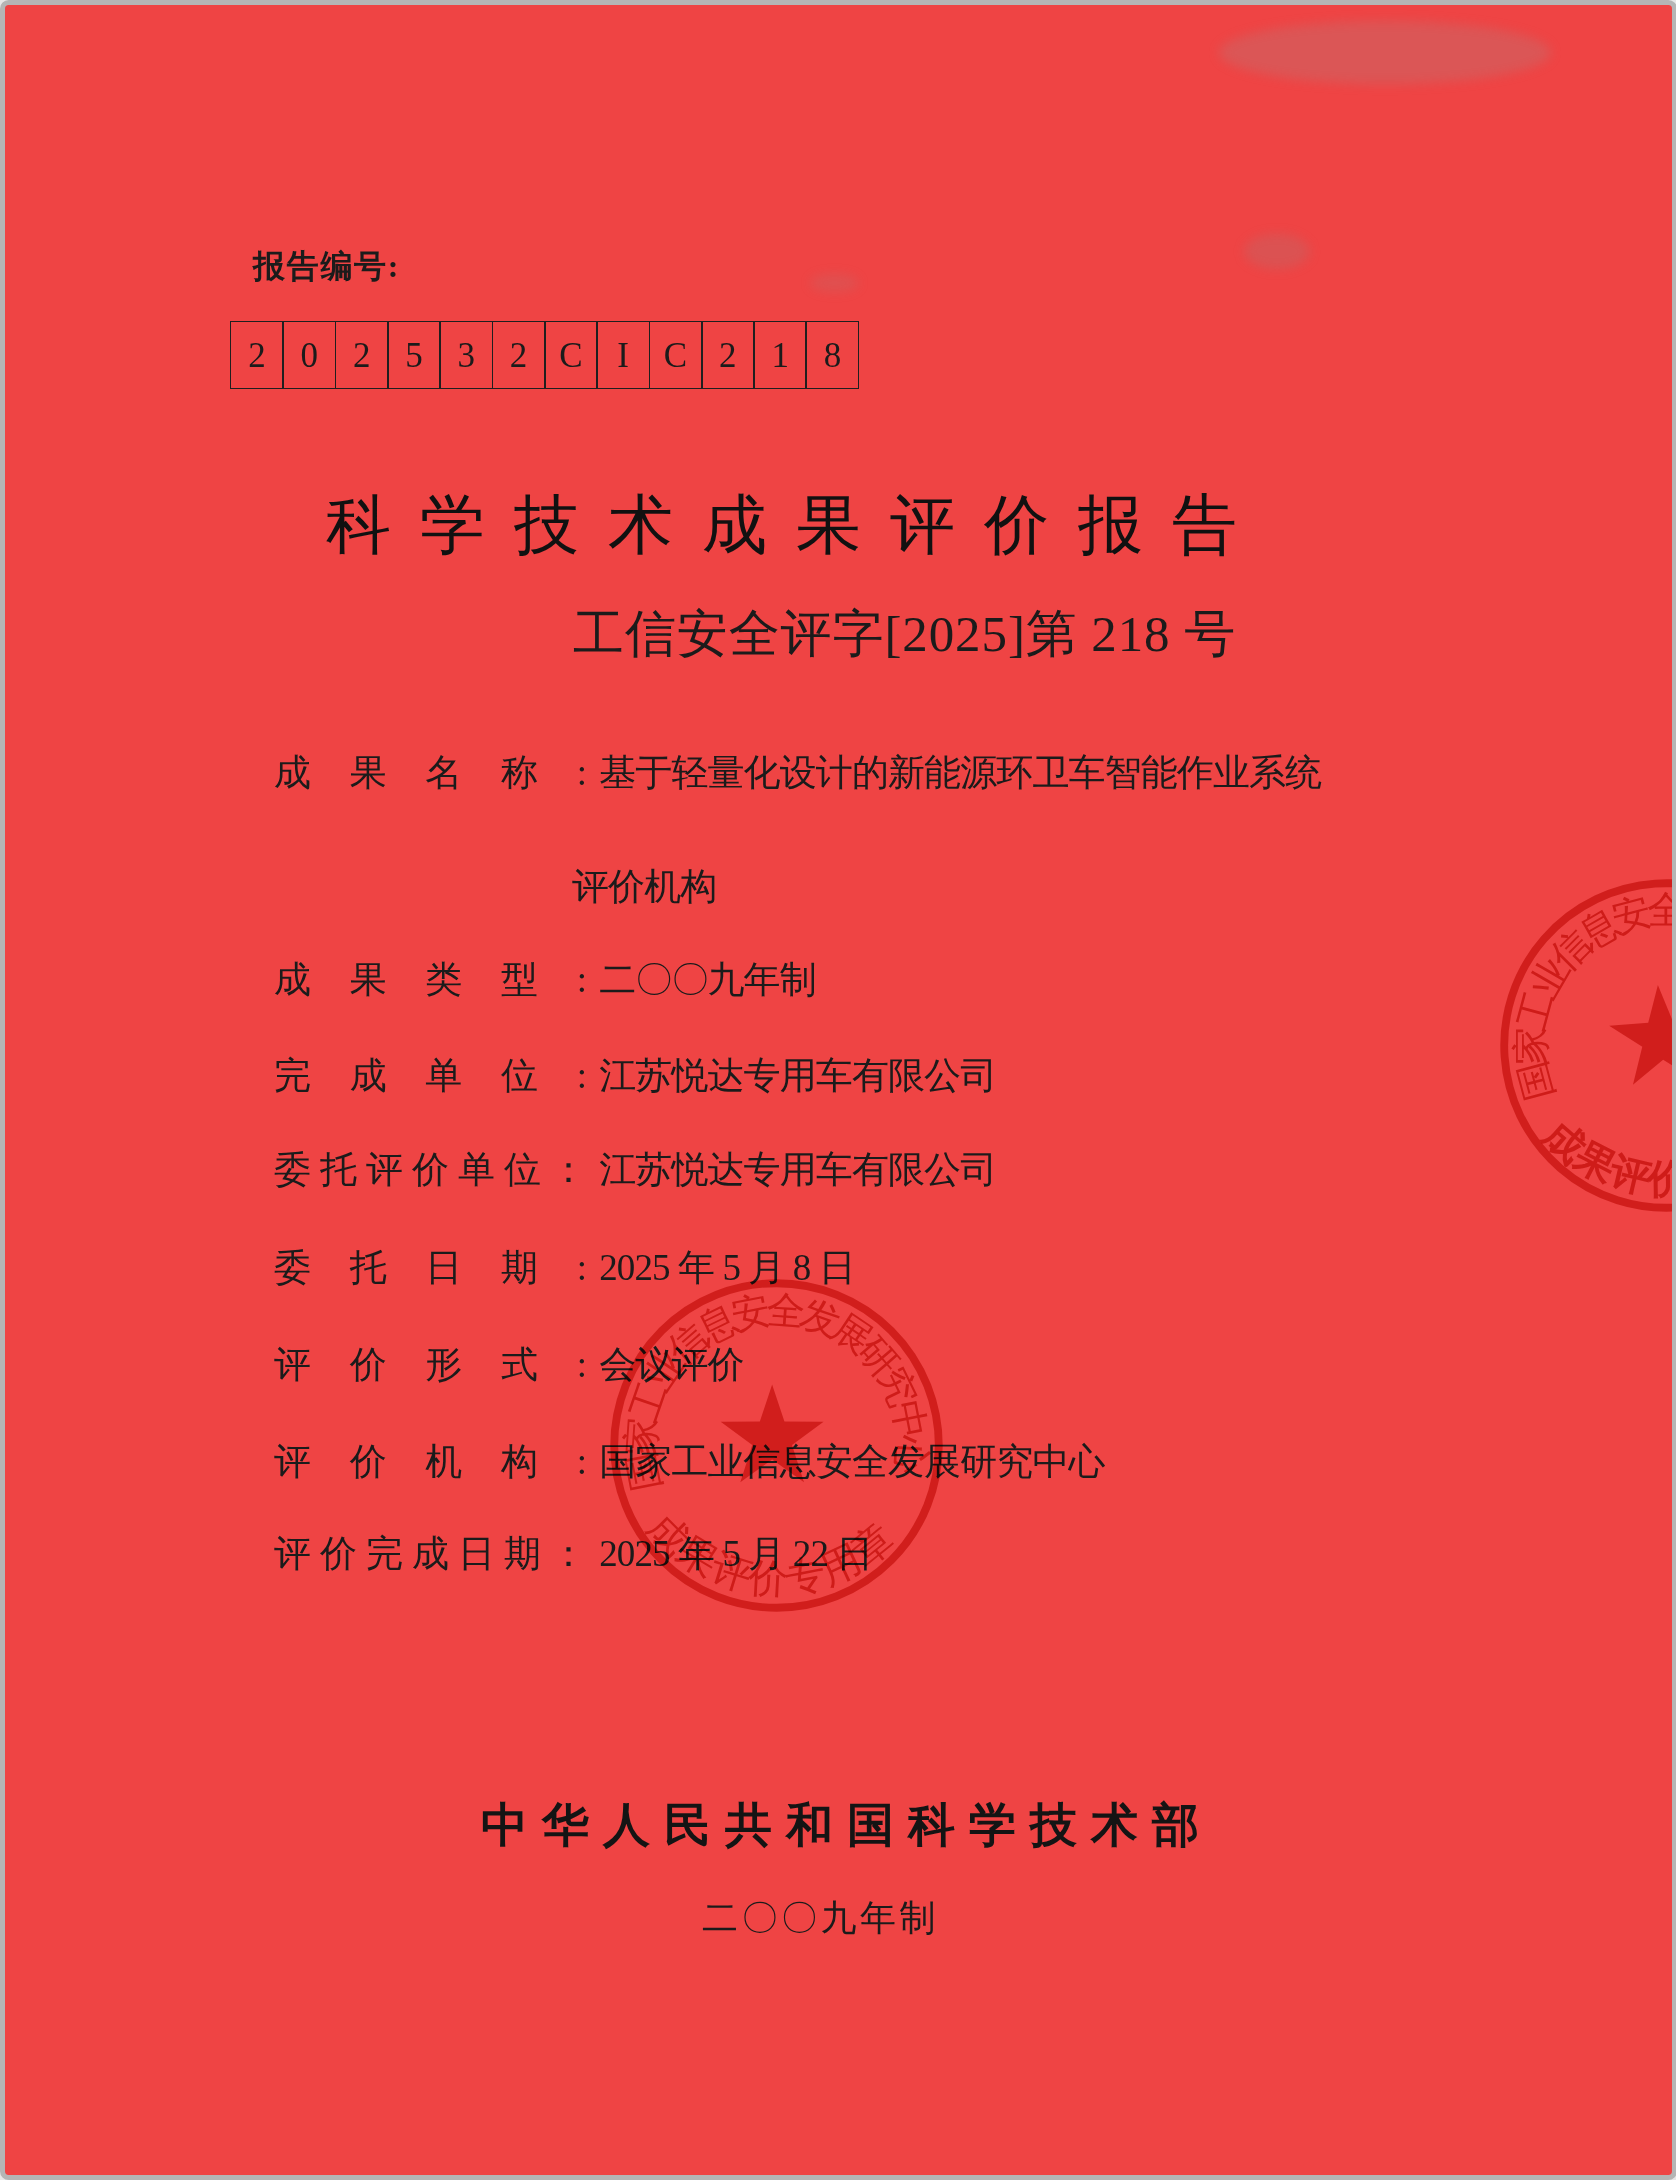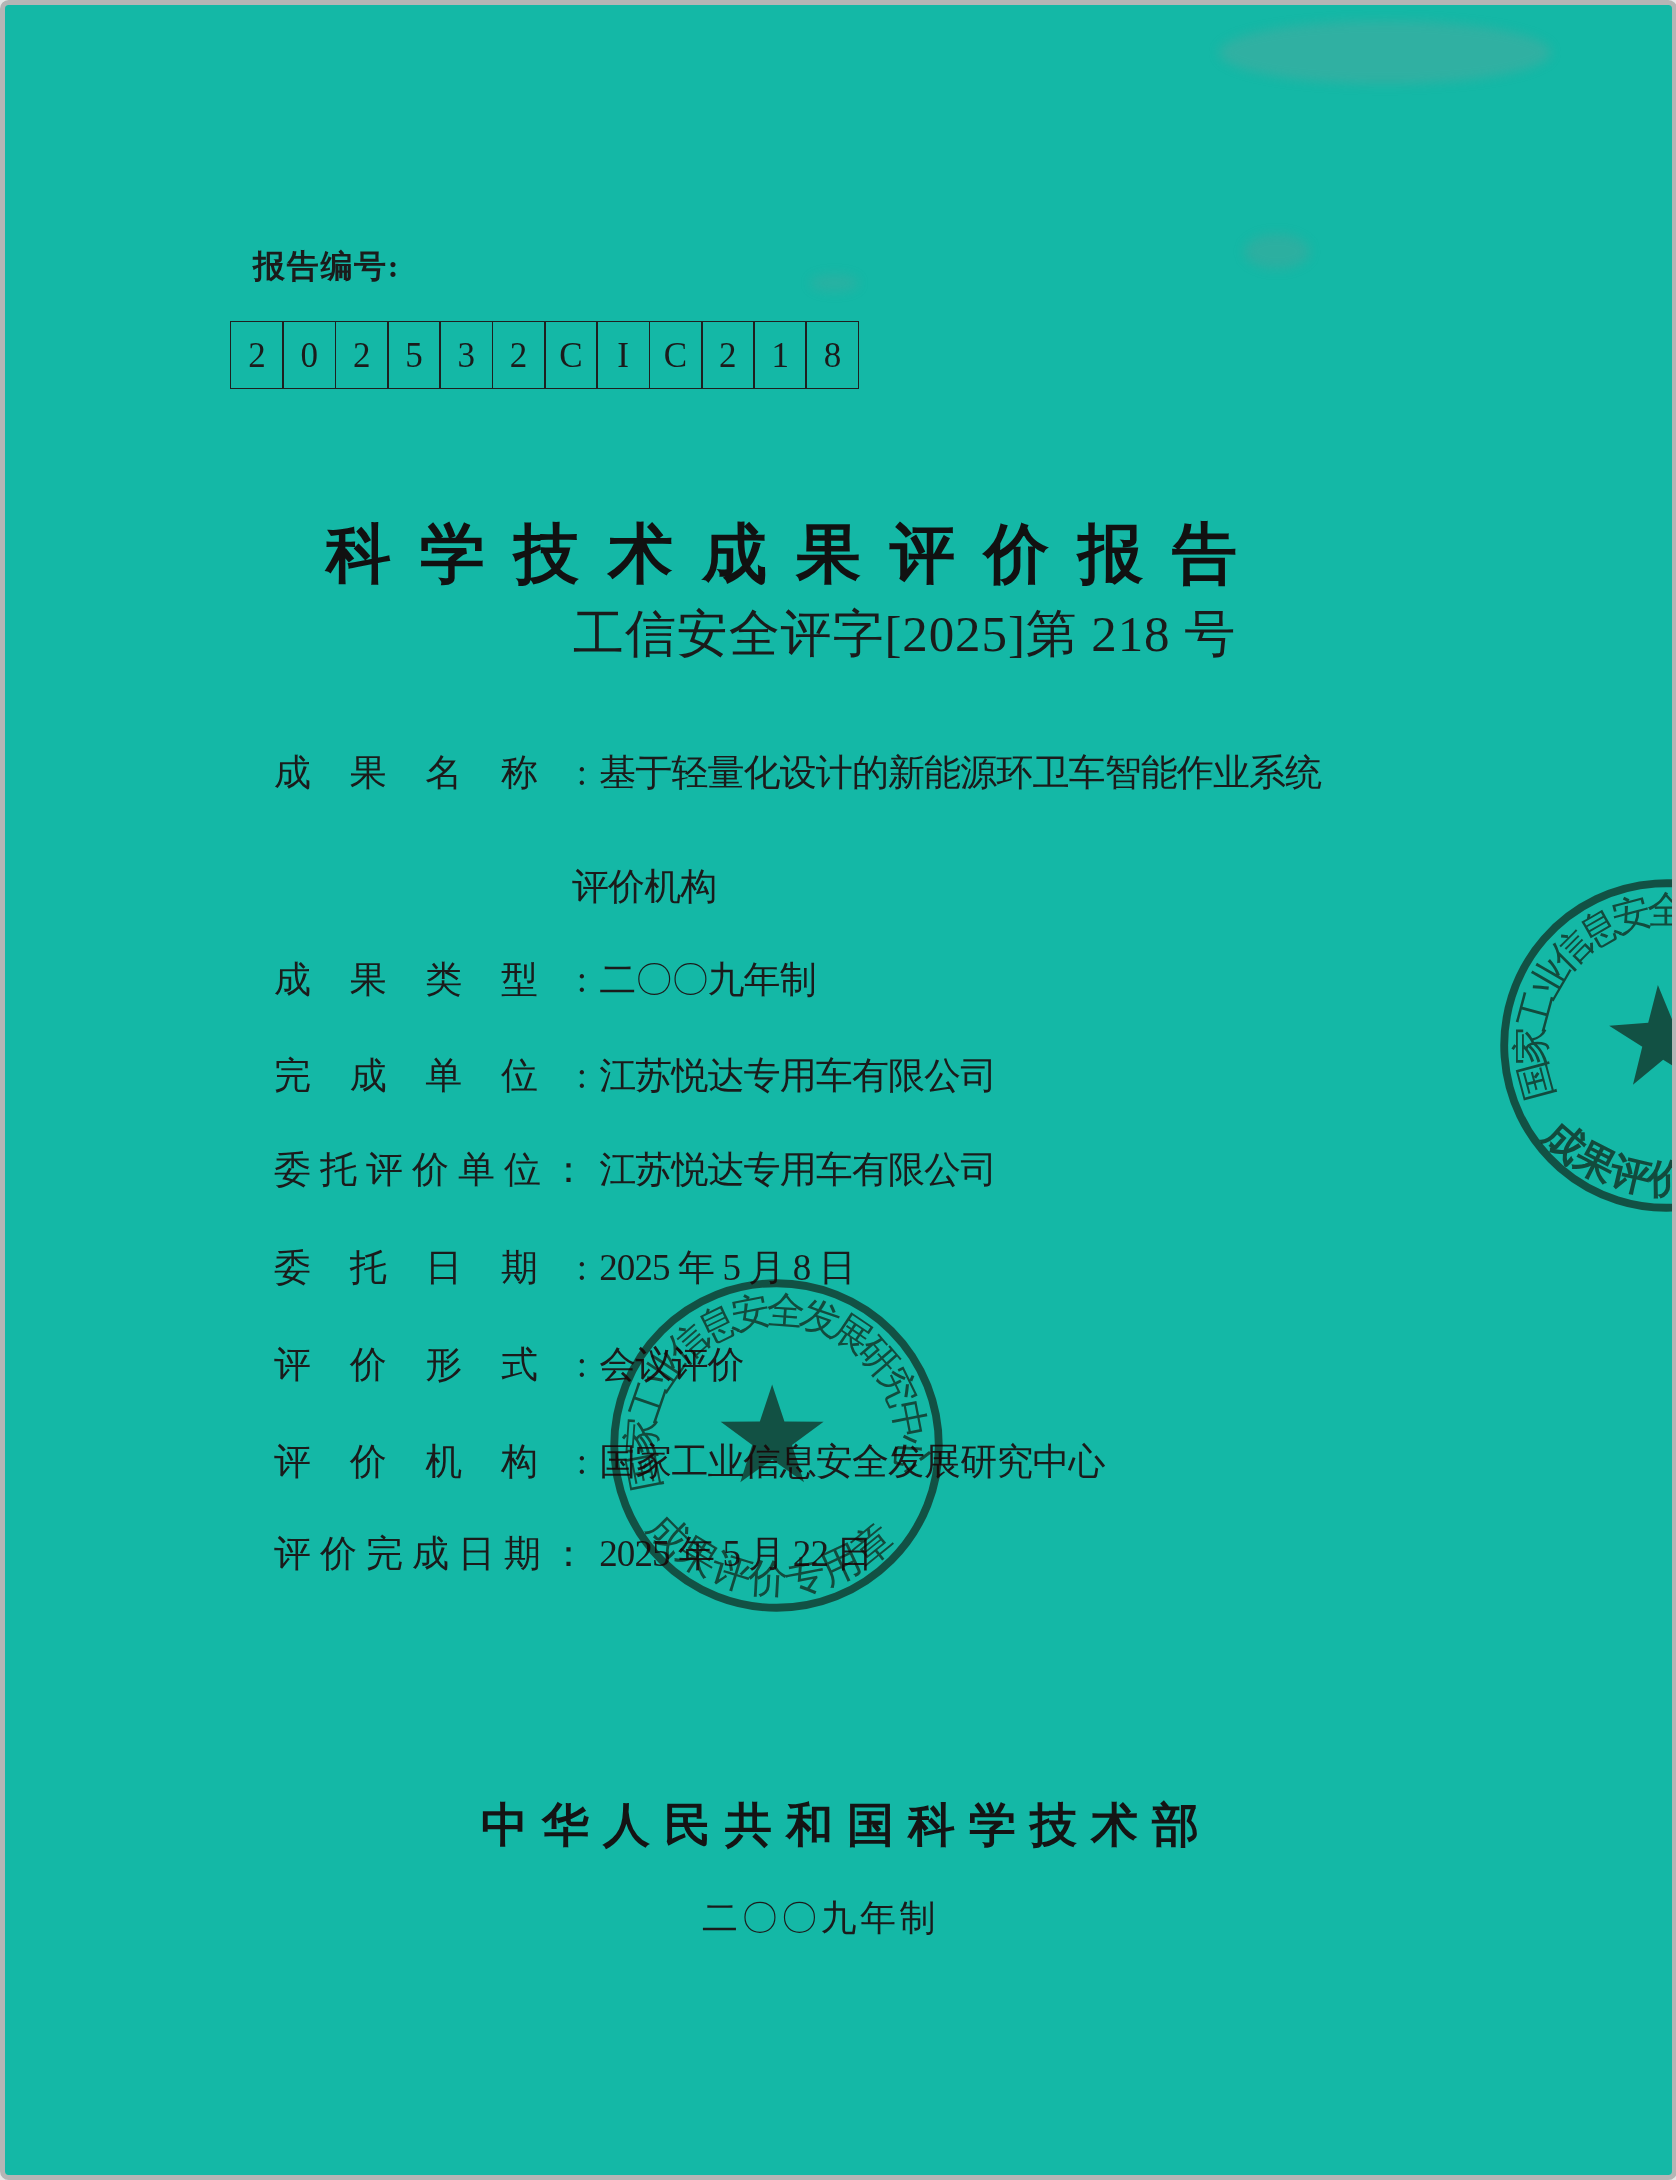--- a/index.html
+++ b/index.html
@@ -1,40 +1,40 @@
 <!DOCTYPE html>
 <html style="font-size:14px"><head>
 <meta charset="utf-8">
 <style>
   html,body { margin:0; padding:0; background:#e8e8e8; }
   .page {
     position:relative;
     width:1677px; height:2180px;
     box-sizing:border-box;
-    background:#14b8a6;
+    background:#ef4444;
     border:5.2px solid #b5b5b5;
     border-radius:8.7px;
     overflow:hidden;
     font-family:"Liberation Serif","DejaVu Serif",serif;
     color:#1b1b1b;
   }
   .abs { position:absolute; white-space:nowrap; line-height:1; }
 
   .report-no-label { left:248px; top:245px; font-size:32px; font-weight:600; letter-spacing:1.7px; }
 
   .digit-grid { left:225px; top:316px; display:flex; }
   .digit-cell {
     width:52px; height:66px; border:1.7px solid #1f1f1f; margin-left:-1.7px;
     display:flex; align-items:center; justify-content:center;
     font-size:35px; font-family:"Liberation Serif","DejaVu Serif",serif;
   }
   .digit-cell:first-child { margin-left:0; }
 
   .doc-title {
-    left:321px; top:516px; font-size:65px; font-weight:bold;
+    left:321px; top:487px; font-size:65px; font-weight:normal;
     font-family:"Liberation Sans","DejaVu Sans",sans-serif;
     letter-spacing:29px; color:#111;
   }
   .doc-subtitle { left:568px; top:604px; font-size:51px; letter-spacing:0.9px; }
 
   .field { position:absolute; left:269px; white-space:nowrap; line-height:1; font-size:37px; }
   .field .label {
     display:inline-block; width:313px;
     text-align:justify; text-align-last:justify;
     vertical-align:top;

